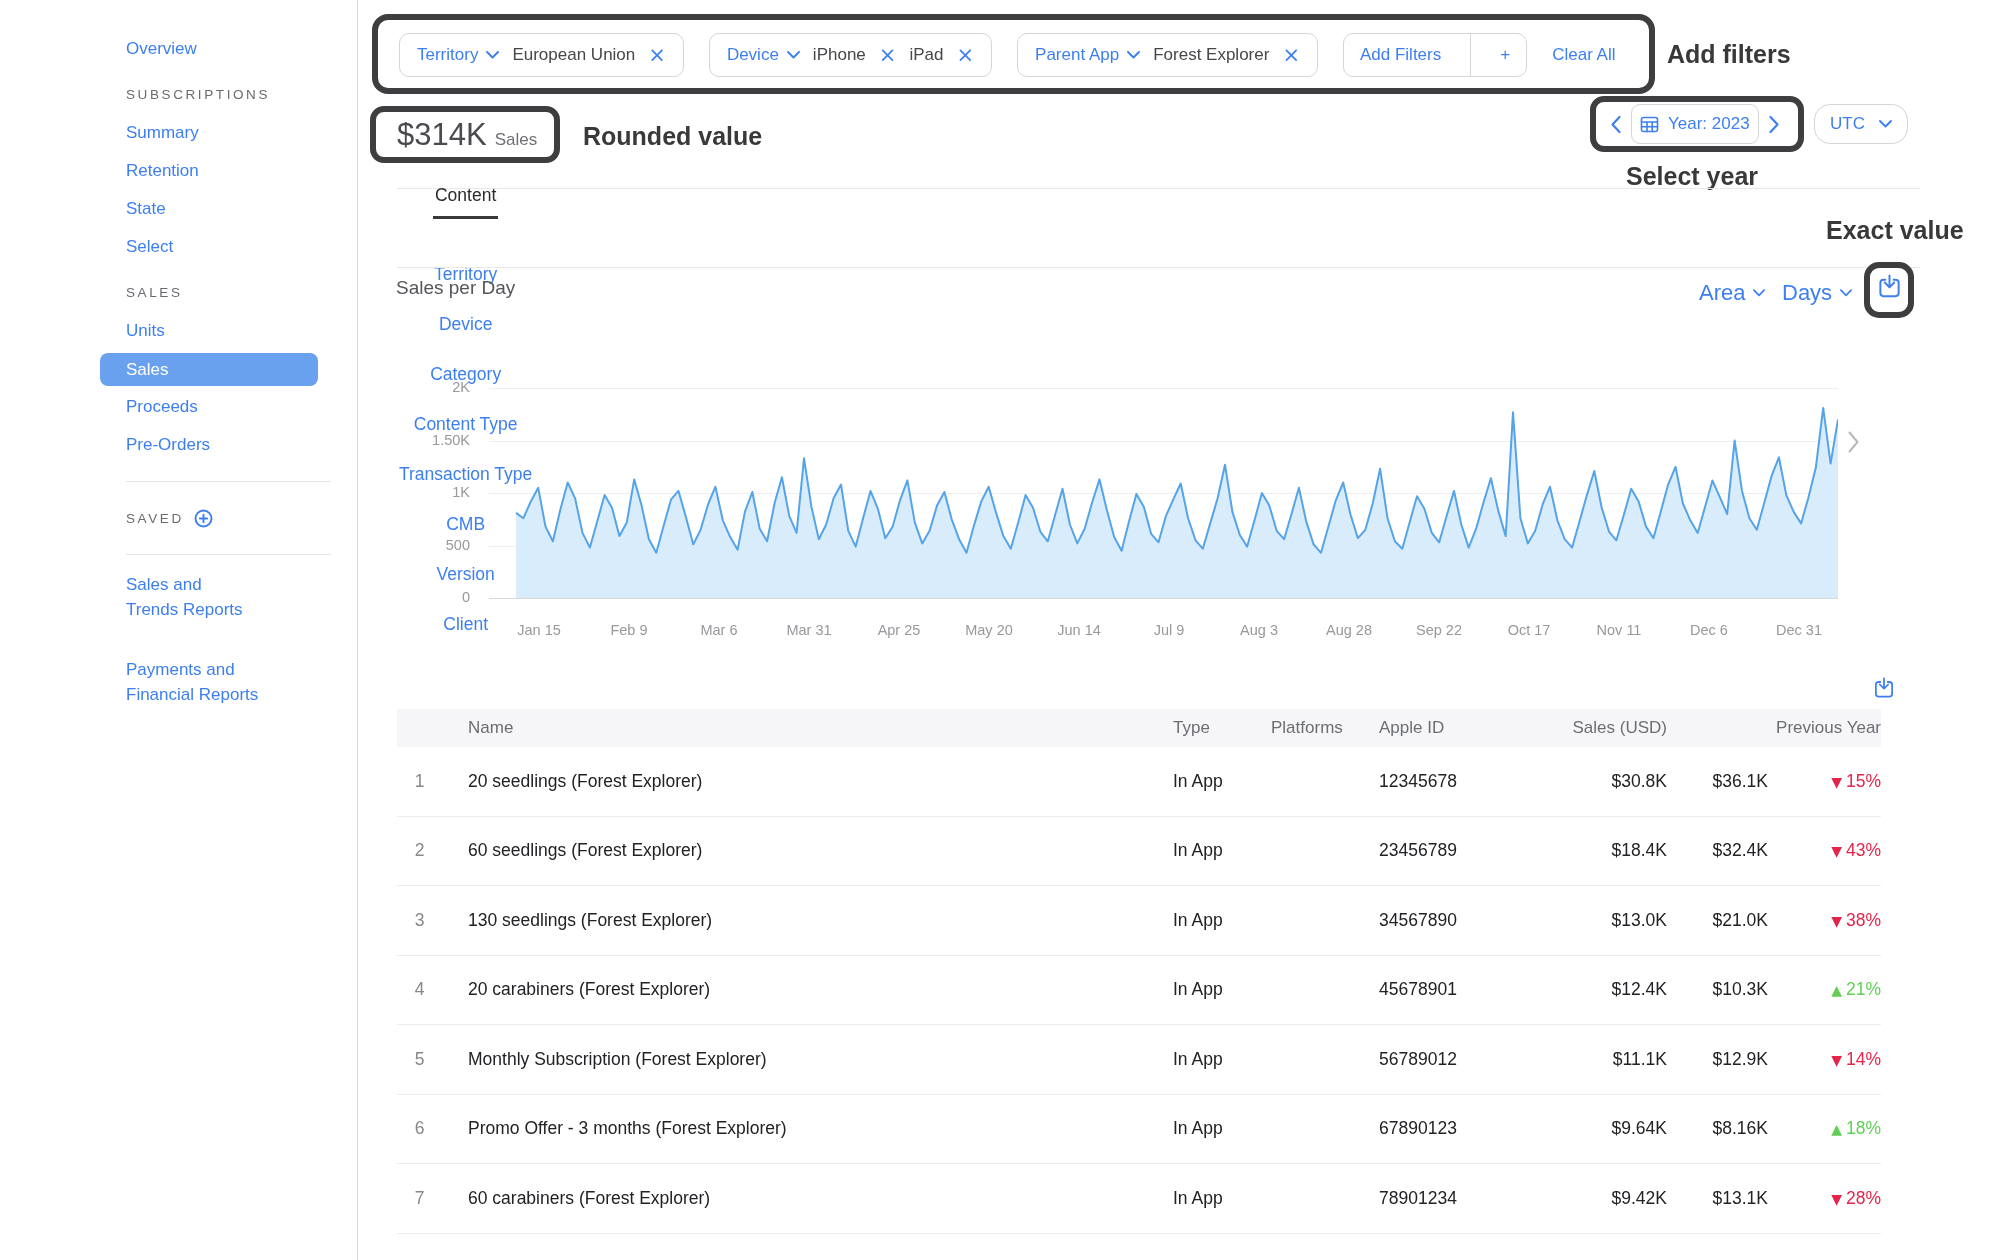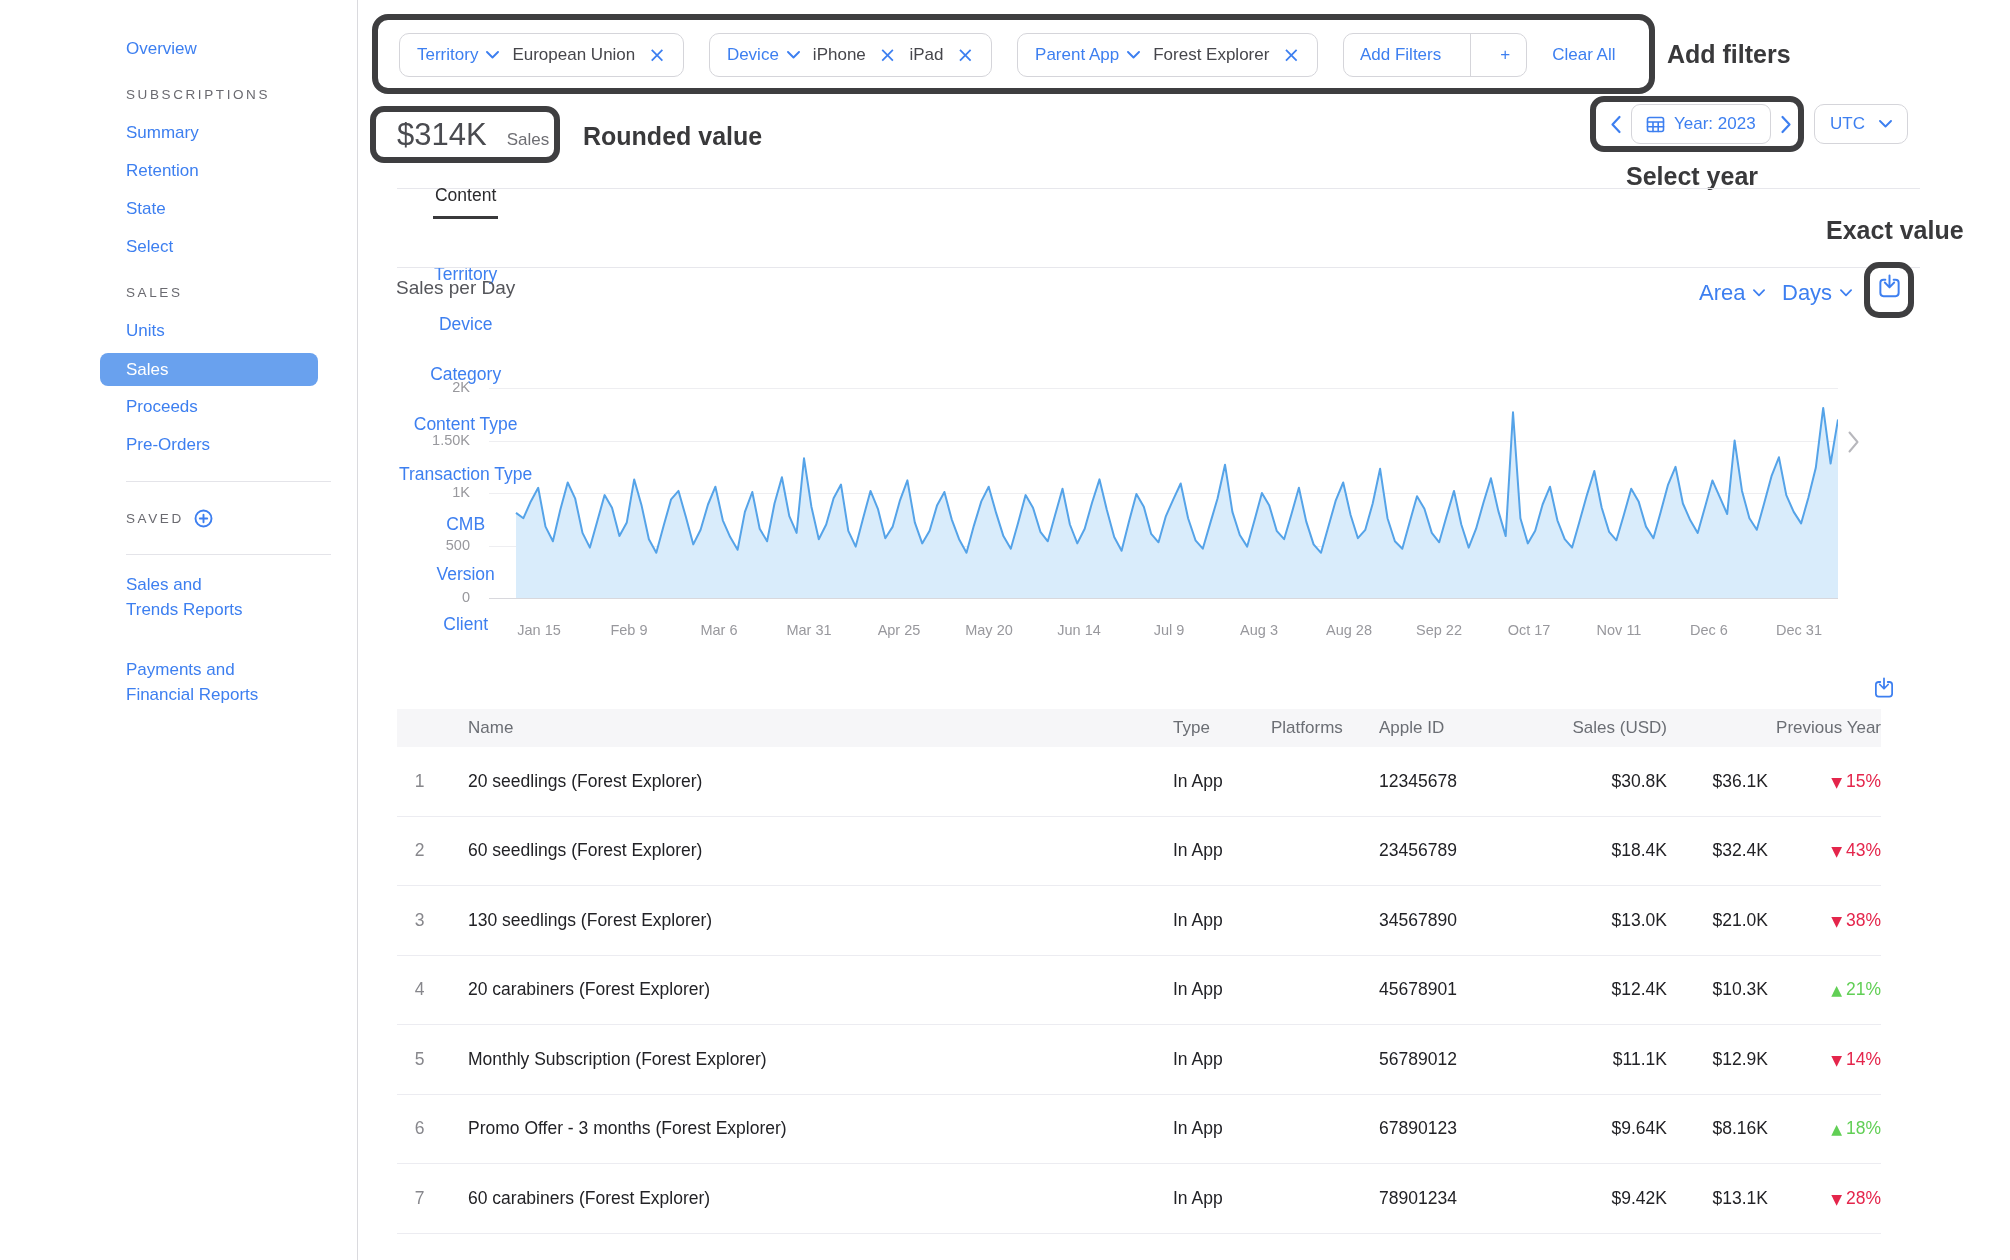--- a/index.html
+++ b/index.html
@@ -24,37 +24,37 @@
   .pill { display:inline-flex; align-items:center; height:44px; border:1px solid #d5d5da; border-radius:10px; padding:0 17px; gap:13px; background:#fff; }
   .pill-label { display:inline-flex; align-items:center; gap:8px; color:#3d7ff0; font-size:17px; }
   .pill-value { color:#46464b; font-size:17px; }
   .x-btn { color:#3d7ff0; font-size:21px; line-height:1; font-family:"DejaVu Sans",sans-serif; }
   .split-div { width:1px; height:44px; background:#d5d5da; }
   .add-pill { padding:0; }
   .add-pill .seg { padding:0 16px; display:flex; align-items:center; height:100%; color:#3d7ff0; font-size:17px; }
   .link-blue { color:#3d7ff0; font-size:17px; }
 
   
-  .summary-box { position:absolute; left:397px; top:117px; display:flex; align-items:baseline; gap:20px; }
+  .summary-box { position:absolute; left:397px; top:117px; display:flex; align-items:baseline; gap:8px; }
   .summary-total { font-size:31px; color:#4a4b50; }
   .summary-unit { font-size:17px; color:#6e6e73; }
 
   .hrule { position:absolute; left:397px; width:1523px; height:1px; background:#e7e7ec; }
 
   
   .tabs { position:absolute; left:399px; top:185px; height:44px; display:flex; align-items:center; gap:29px;flex-direction:column; }
   .tab { font-size:17.5px; color:#3d7ff0; position:relative; }
   .tab.active { color:#2b2b2e; }
   .tab.active::after { content:""; position:absolute; left:-2px; right:-2px; bottom:-13px; height:3px; background:#39393b; }
   .tab-div { width:1px; height:20px; background:#d2d2d7; }
 
   
   .year-ctl { position:absolute; left:1610px; top:104px; display:flex; align-items:center; gap:9px; }
-  .year-box { display:flex; align-items:center; gap:9px; height:40px; border:1px solid #d5d5da; border-radius:9px; padding:0 14px; color:#3d7ff0; font-size:17px;justify-content:space-between; }
-  .utc-box { position:absolute; left:1814px; top:104px; height:40px; display:flex; align-items:center; gap:14px; border:1px solid #d5d5da; border-radius:10px; padding:0 15px; color:#3d7ff0; font-size:17px; }
+  .year-box { display:flex; align-items:center; gap:9px; height:40px; border:1px solid #d5d5da; border-radius:9px; padding:0 8px; color:#3d7ff0; font-size:17px;justify-content:space-between; }
+  .utc-box { position:absolute; left:1814px; top:104px; height:40px; display:flex; align-items:center; gap:14px; border:1px solid #d5d5da; border-radius:16px; padding:0 15px; color:#3d7ff0; font-size:17px; }
 
   
   .chart-title { position:absolute; left:396px; top:277px; font-size:19px; color:#55565b; }
   .dd { position:absolute; top:280px; display:flex; align-items:center; gap:8px; color:#3d7ff0; font-size:22px; }
   .gridline { position:absolute; left:489px; width:1349px; height:1px; background:#eeeef1; }
   .gridline.zero { background:#d8d8dd; }
   .ytick { position:absolute; width:66px; left:404px; text-align:right; font-size:14.5px; color:#98989d; }
   .xtick { position:absolute; top:622px; width:80px; text-align:center; font-size:14.5px; color:#98989d; }
 
   

